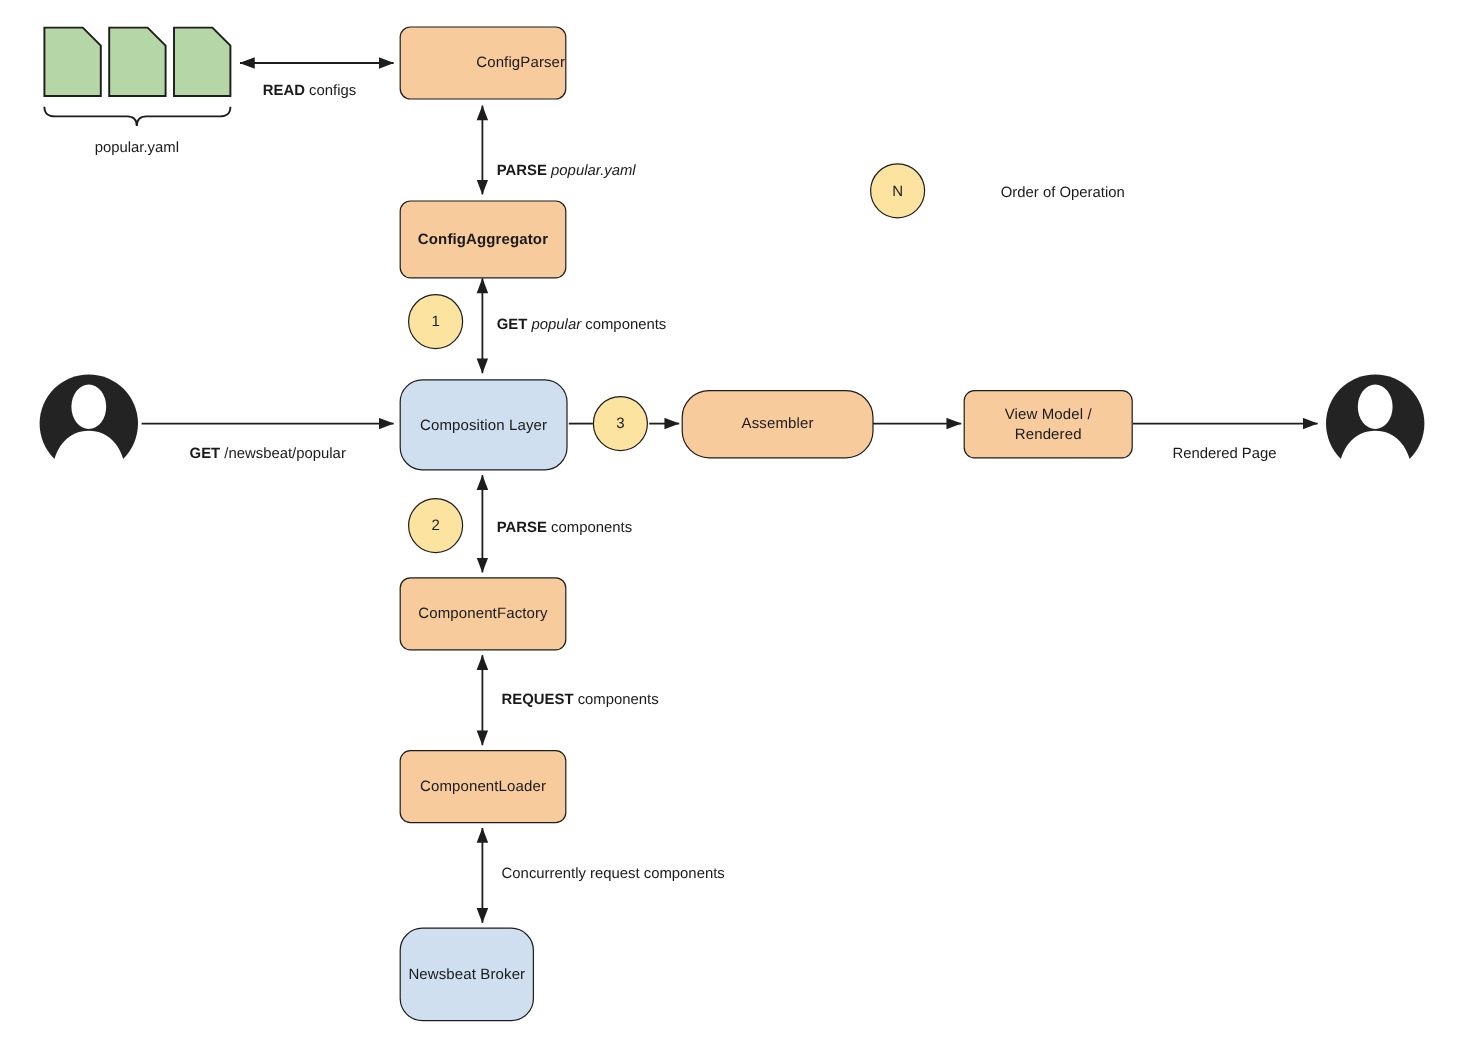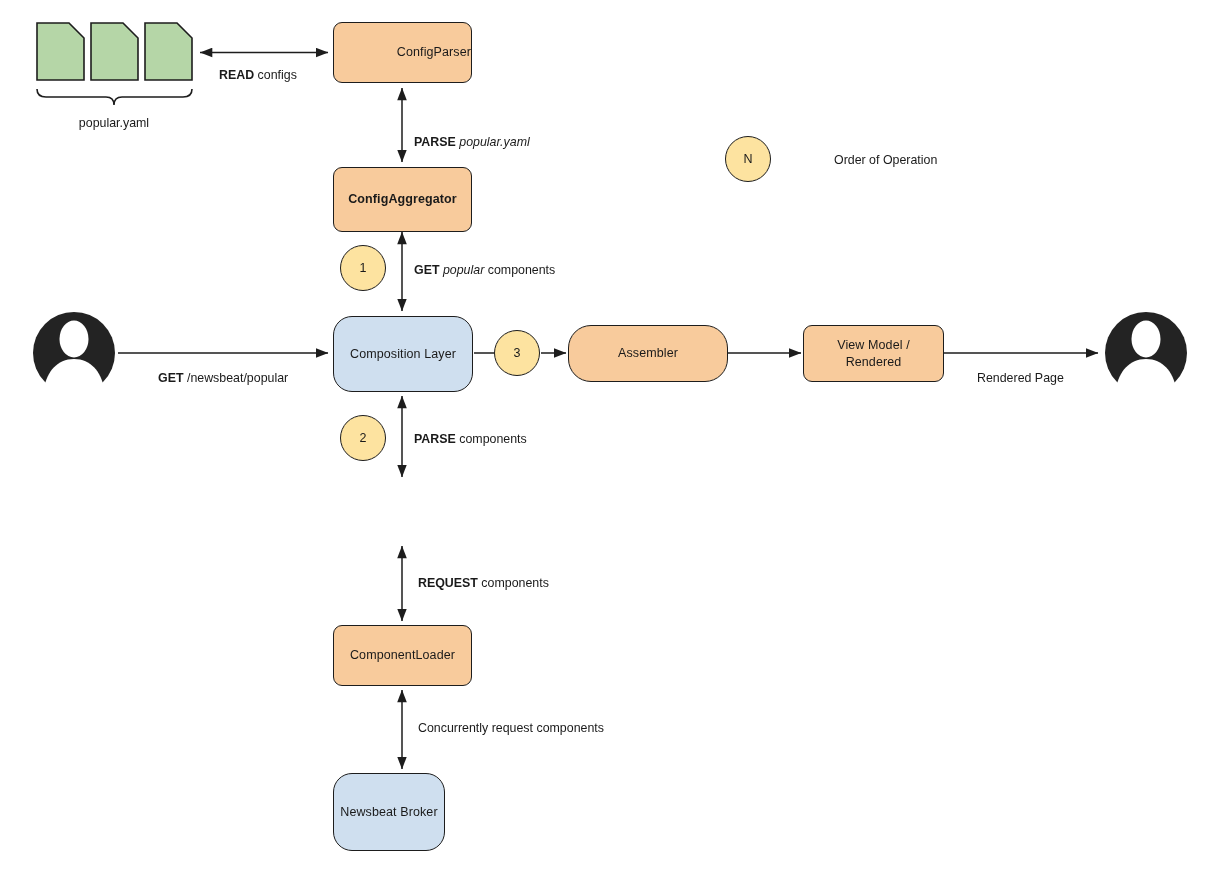--- a/index.html
+++ b/index.html
@@ -168,20 +168,23 @@
     <span>Assembler</span>
   </div>
 
   <div class="node orange" style="left:803px; top:325px; width:141px; height:57px;">
     <span>
       <span>View Model /</span><br>
       <span>Rendered</span>
     </span>
   </div>
 
+  <div class="node orange" style="left:333px; top:481px; width:139px; height:61px;">
+    <span>ComponentFactory</span>
+  </div>
 
   <div class="node orange" style="left:333px; top:625px; width:139px; height:61px;">
     <span>ComponentLoader</span>
   </div>
 
   <div class="node blue" style="left:333px; top:773px; width:112px; height:78px;">
     <span>Newsbeat Broker</span>
   </div>
 
   <div class="opcircle" style="left:340px; top:245px; width:46px; height:46px;">

